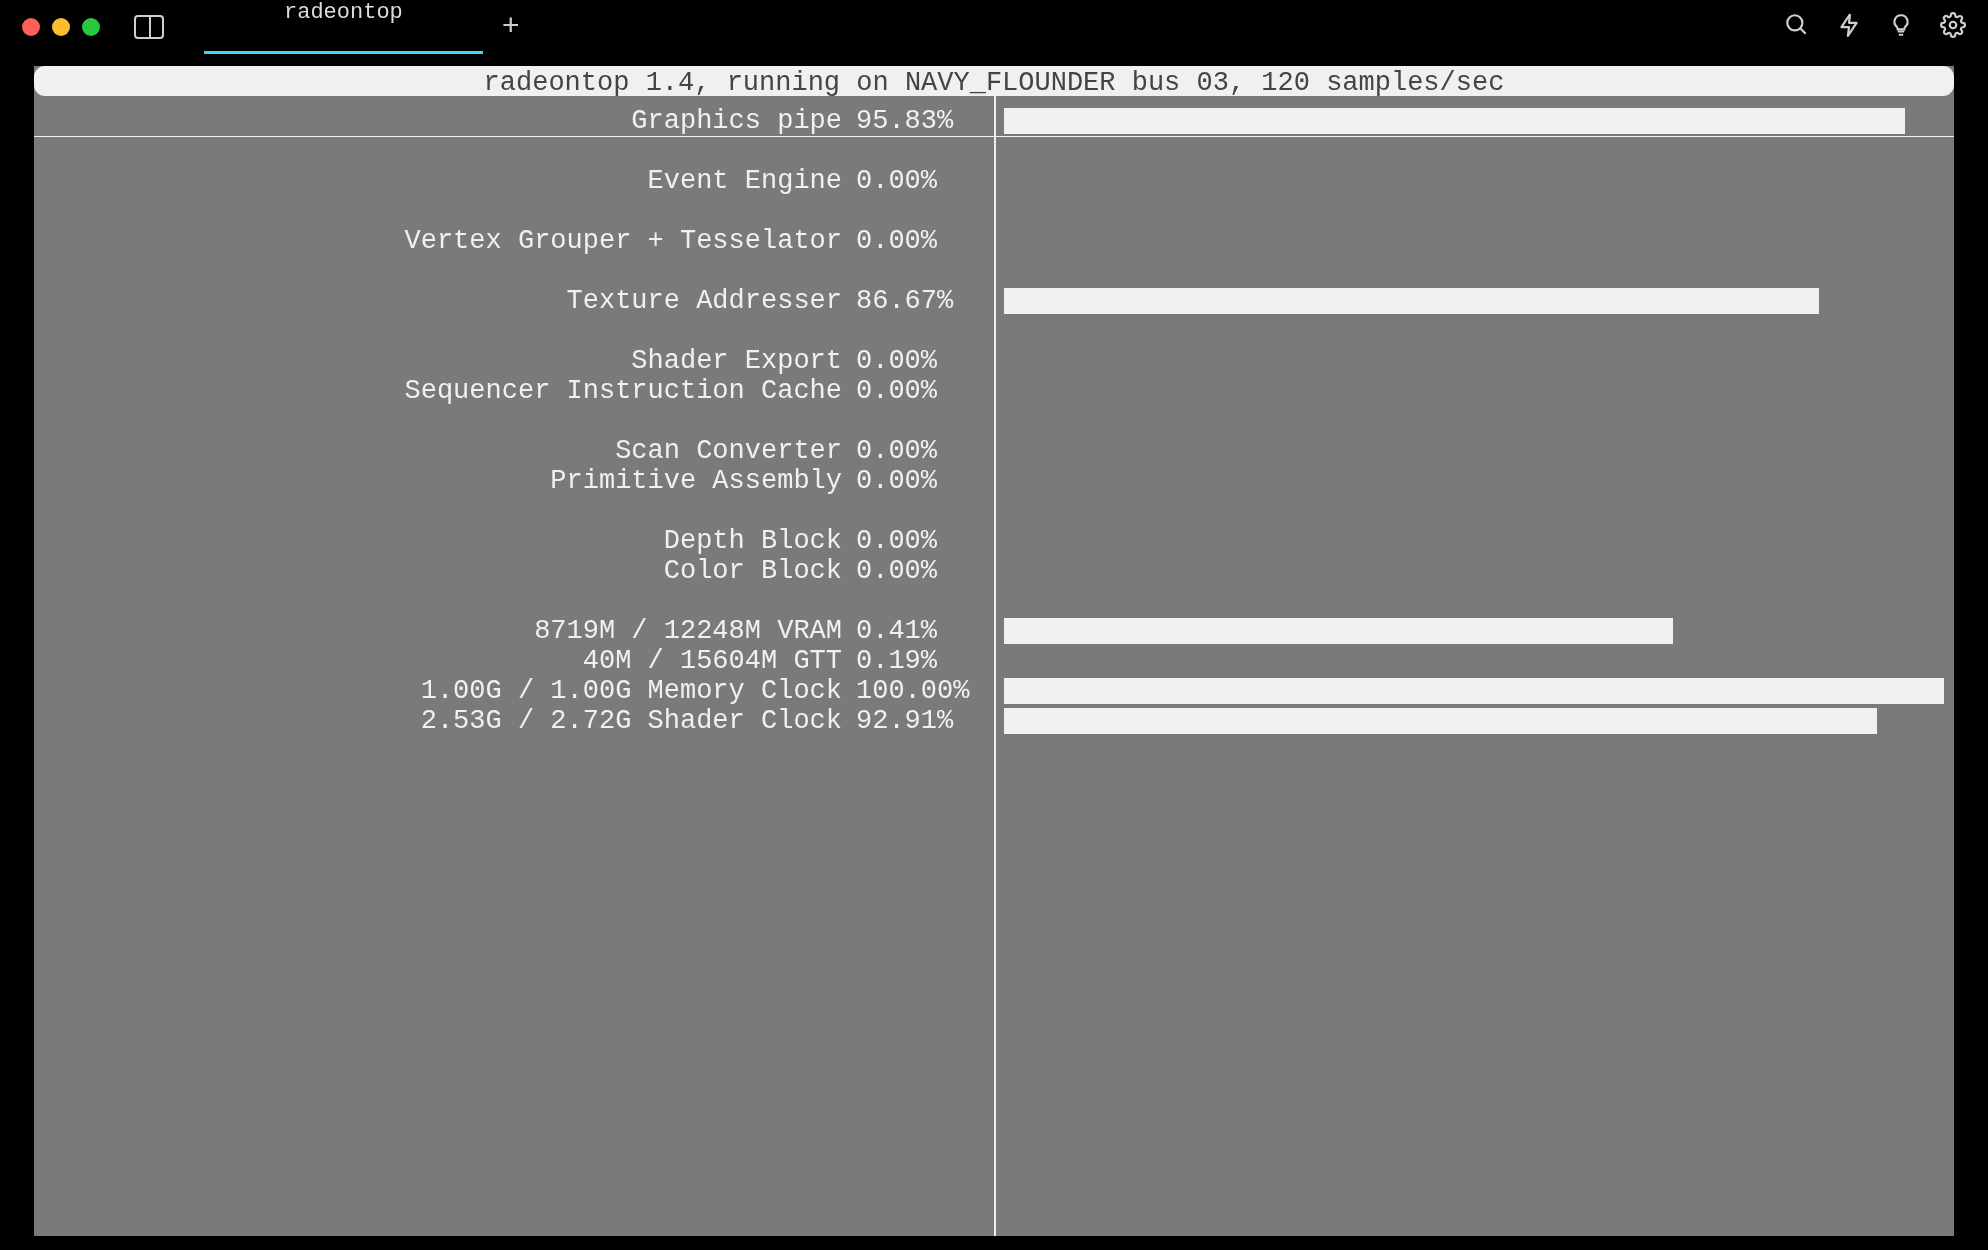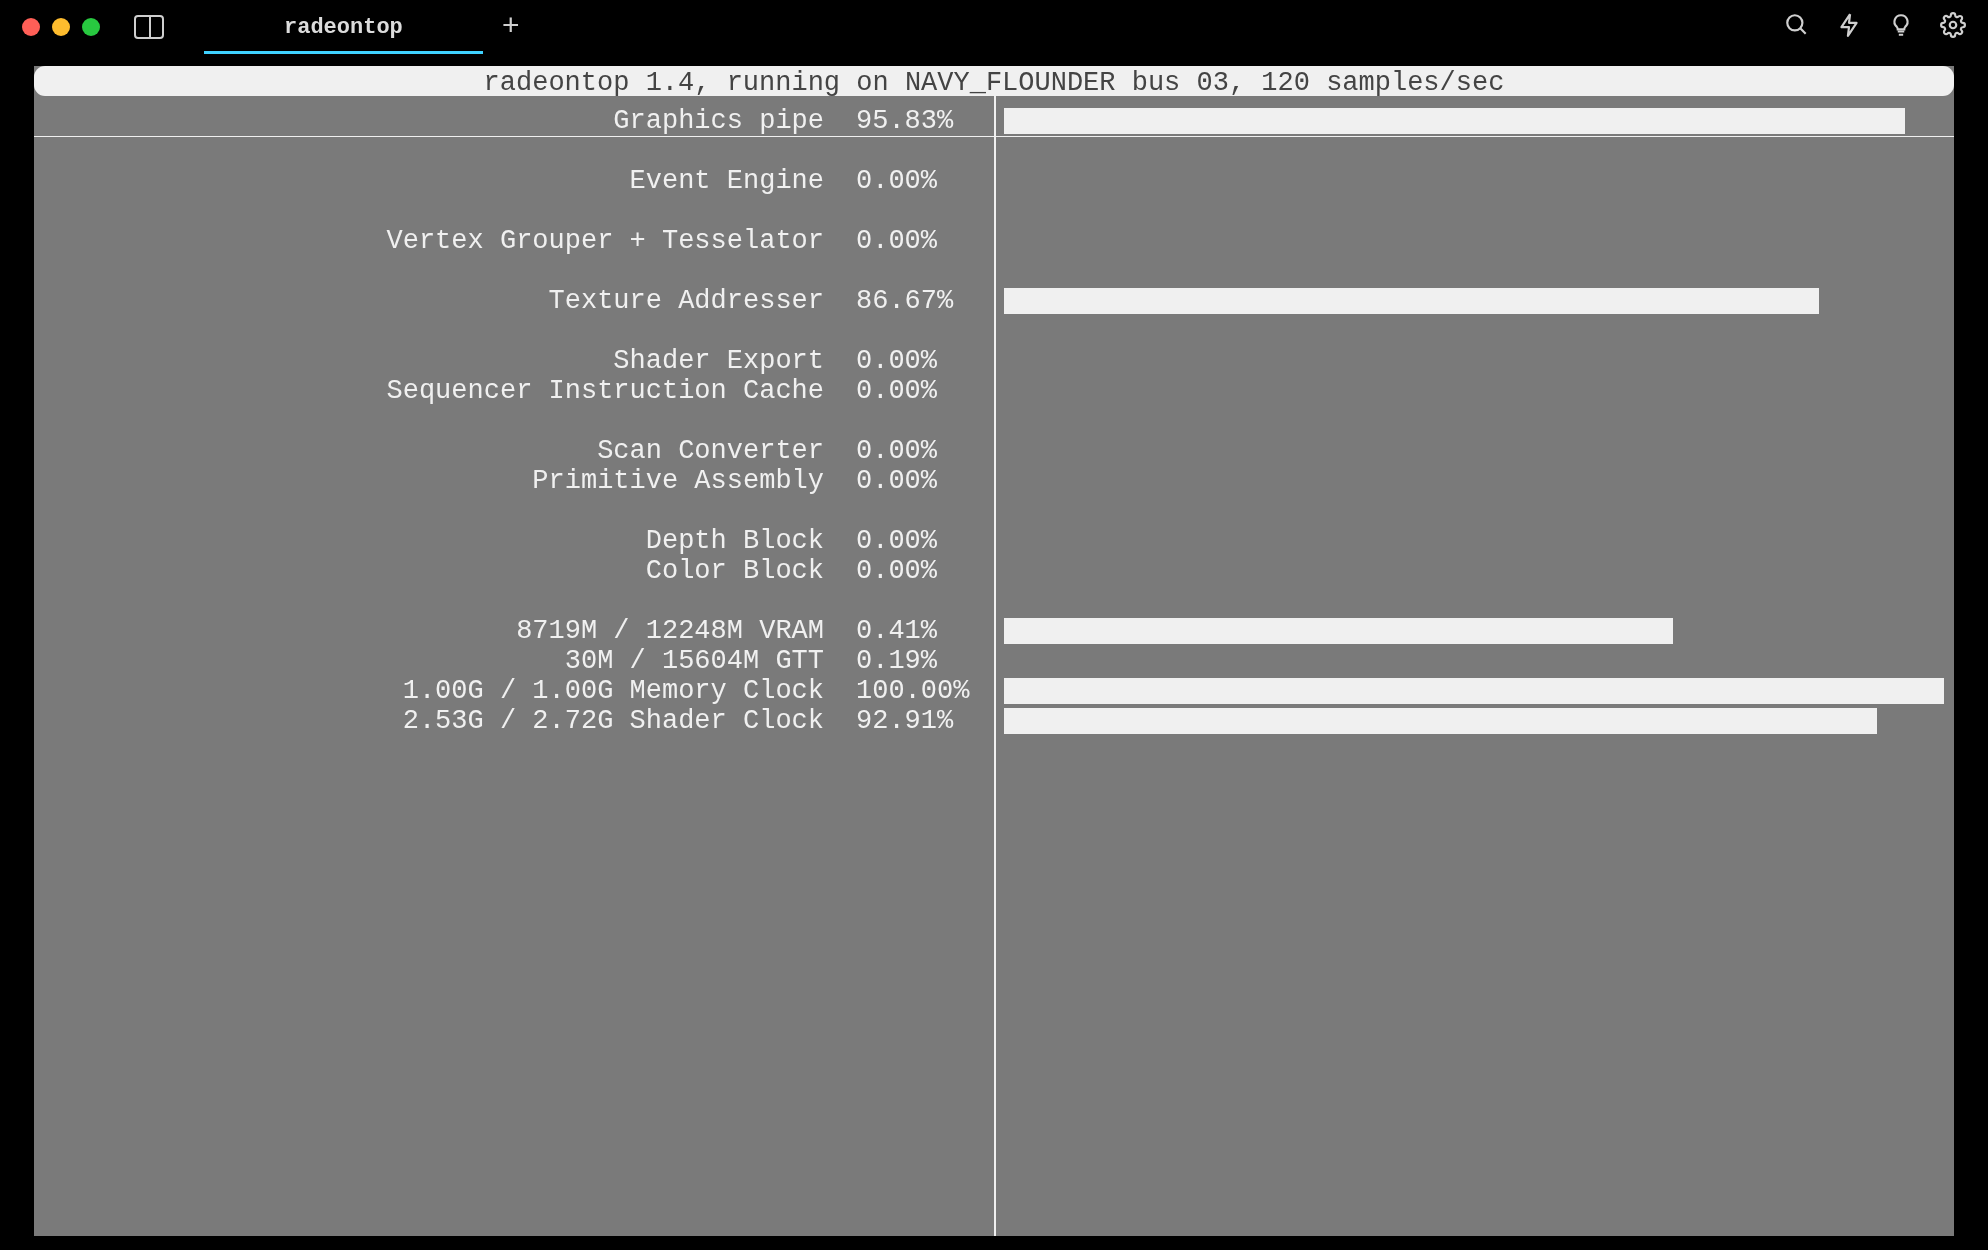--- a/index.html
+++ b/index.html
@@ -67,25 +67,25 @@
     background: #cfcfcf;
   }
 
   .tabs {
     display: flex;
     align-items: stretch;
     height: 100%;
   }
   .tab {
     display: flex;
-    align-items: center;
+    align-items: flex-start;
     padding: 0 80px;
     color: var(--tab-text);
     font-size: 22px;
-    font-weight: 700;
+    font-weight: 400;
     position: relative;
     white-space: nowrap;
   }
   .tab.active::after {
     content: "";
     position: absolute;
     left: 0;
     right: 0;
     bottom: 0;
     height: 3px;
@@ -160,21 +160,21 @@
     height: 30px;
     box-sizing: border-box;
   }
   .row.spacer { height: 30px; }
 
   .row-left {
     width: 50%;
     display: flex;
     justify-content: flex-end;
     align-items: center;
-    gap: 32px;
+    gap: 14px;
     padding-right: 18px;
     box-sizing: border-box;
     white-space: pre;
     padding-left: 46px;
   }
   .label {
     text-align: right;
   }
   .pct {
     width: 120px;
@@ -305,21 +305,21 @@
         <div class="row-right"></div>
       </div>
       <div class="row spacer"></div>
       <div class="row">
         <div class="row-left"><span class="label">8719M / 12248M VRAM</span><span class="pct">0.41%</span></div>
         <div class="row-right">
           <div class="bar" style="width: 71.19%;"></div>
         </div>
       </div>
       <div class="row">
-        <div class="row-left"><span class="label">30M / 15604M GTT</span><span class="pct">0.19%</span></div>
+        <div class="row-left"><span class="label">40M / 15604M GTT</span><span class="pct">0.19%</span></div>
         <div class="row-right"></div>
       </div>
       <div class="row">
         <div class="row-left"><span class="label">1.00G / 1.00G Memory Clock</span><span class="pct">100.00%</span></div>
         <div class="row-right">
           <div class="bar" style="width: 100%;"></div>
         </div>
       </div>
       <div class="row">
         <div class="row-left"><span class="label">2.53G / 2.72G Shader Clock</span><span class="pct">92.91%</span></div>

